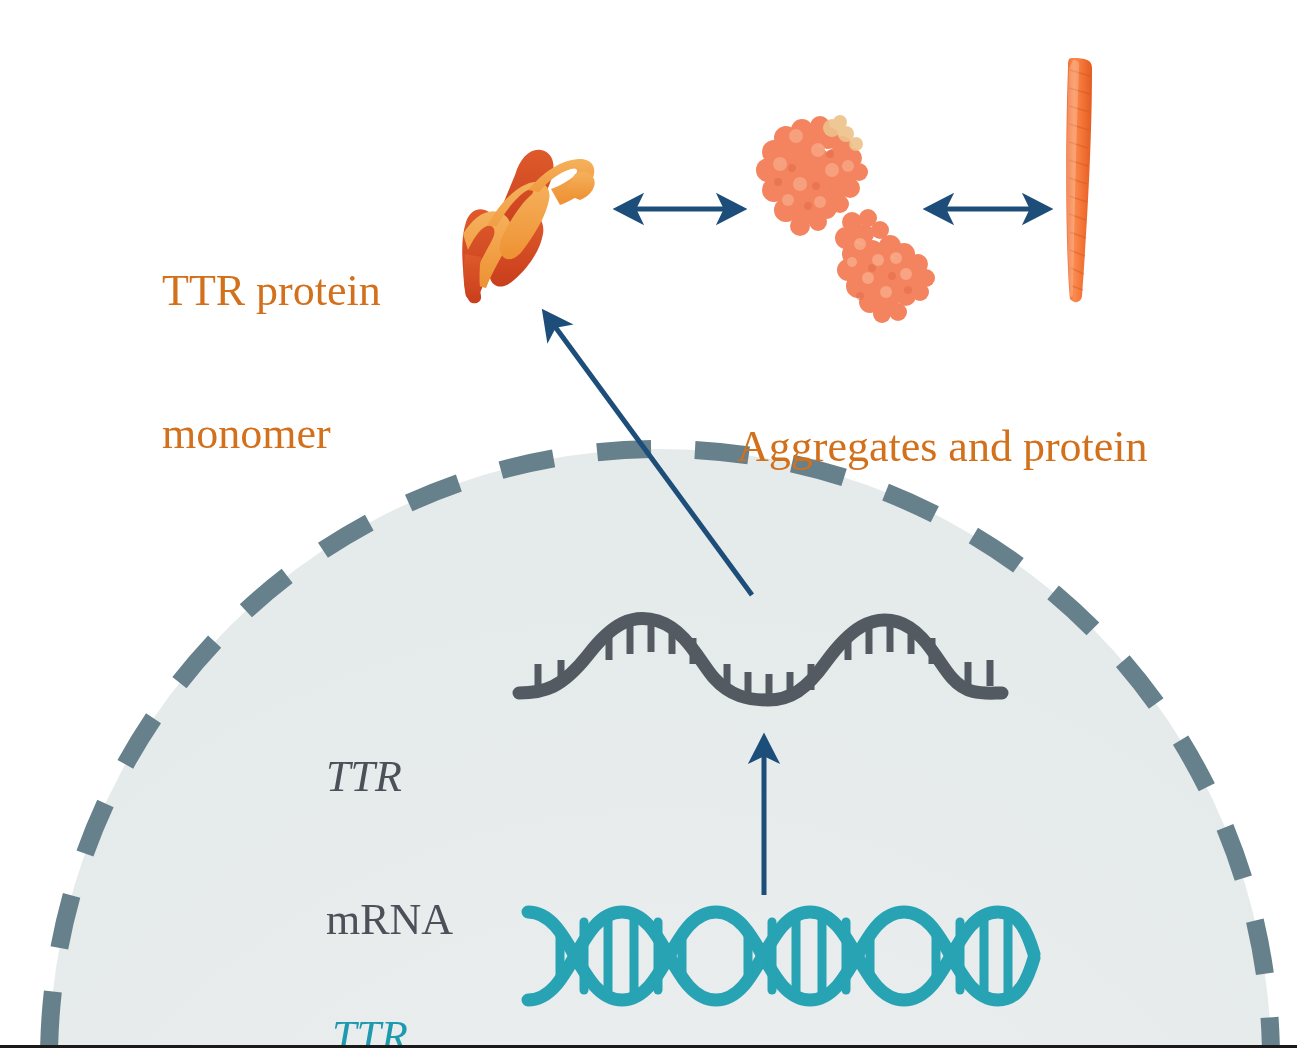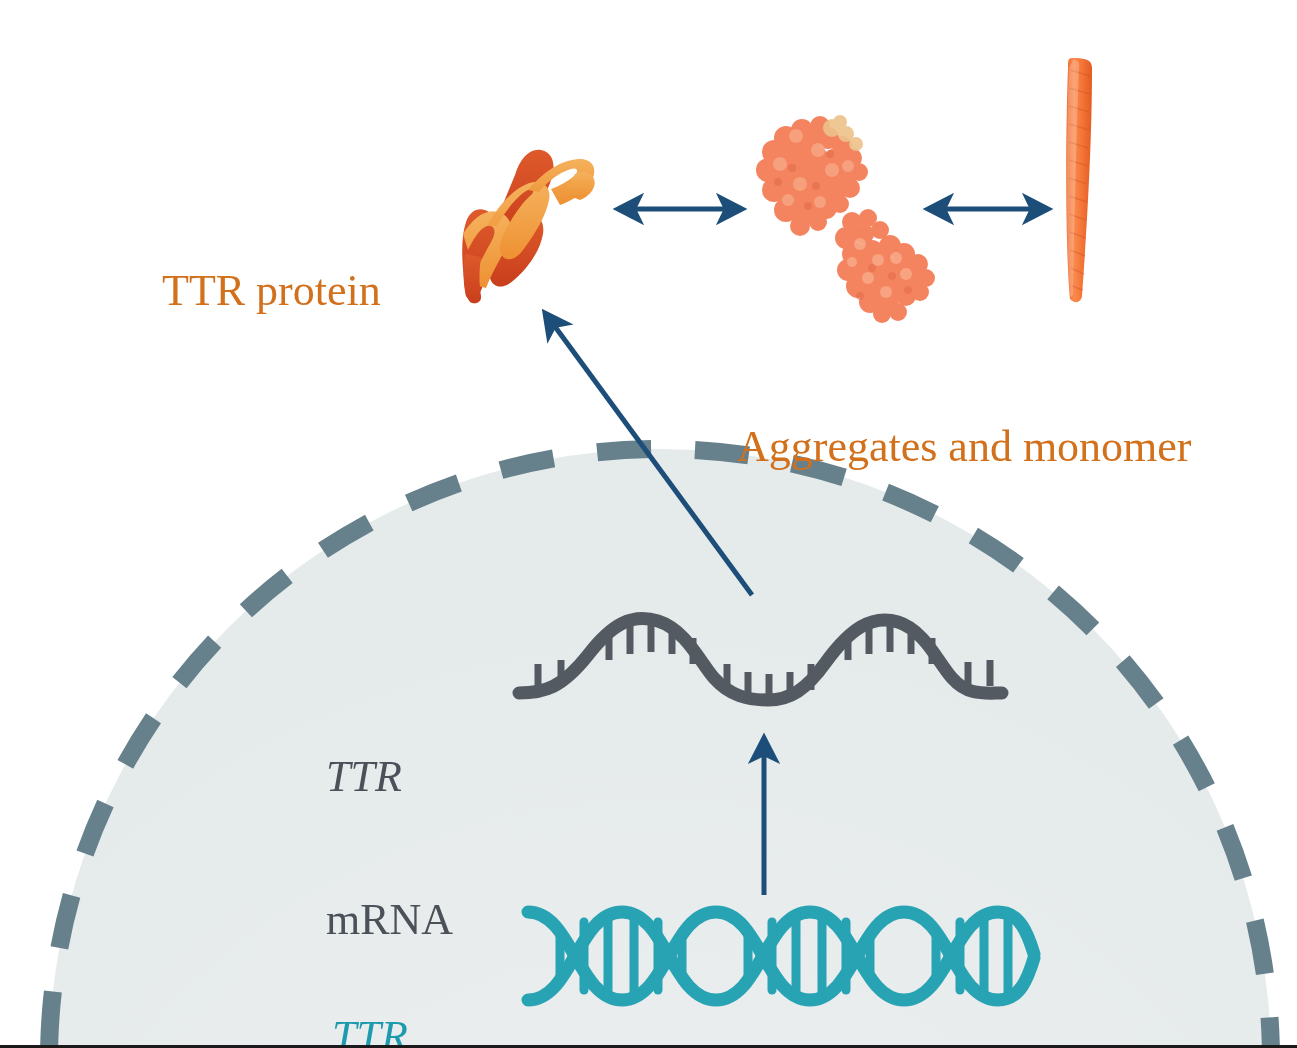--- a/index.html
+++ b/index.html
@@ -354,24 +354,25 @@
         <line x1="936" y1="932" x2="936" y2="980"></line>
         <line x1="960" y1="922" x2="960" y2="990"></line>
         <line x1="984" y1="916" x2="984" y2="996"></line>
         <line x1="1008" y1="918" x2="1008" y2="994"></line>
       </g>
     </g>
   </svg>
 
   <div class="lbl" id="lbl-monomer">
     <div>TTR protein</div>
+    <div>monomer</div>
   </div>
 
   <div class="lbl" id="lbl-aggregates">
-    <div>Aggregates and monomer</div>
+    <div>Aggregates and protein</div>
   </div>
 
   <div class="lbl" id="lbl-mrna">
     <div class="ital">TTR</div>
     <div class="reg">mRNA</div>
   </div>
 
   <div class="lbl" id="lbl-gene">
     <div class="ital">TTR</div>
     

